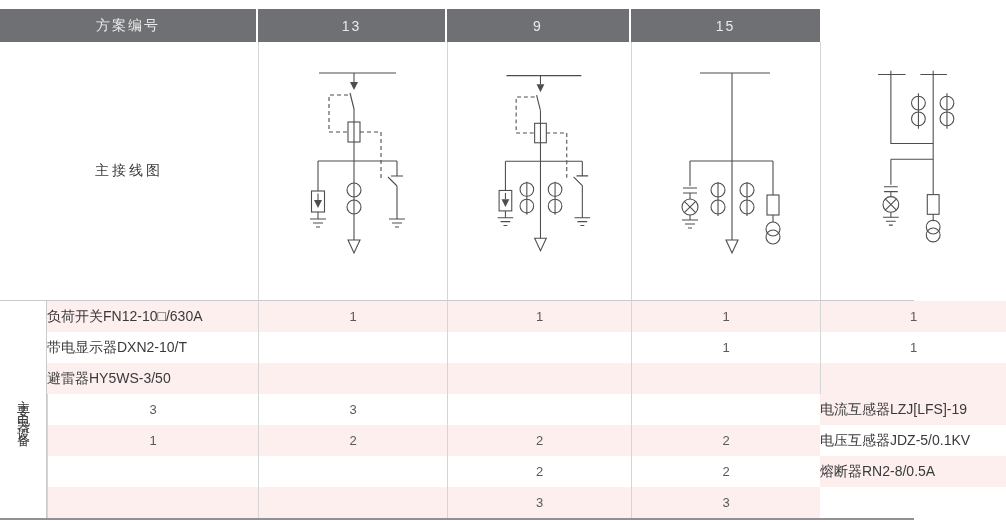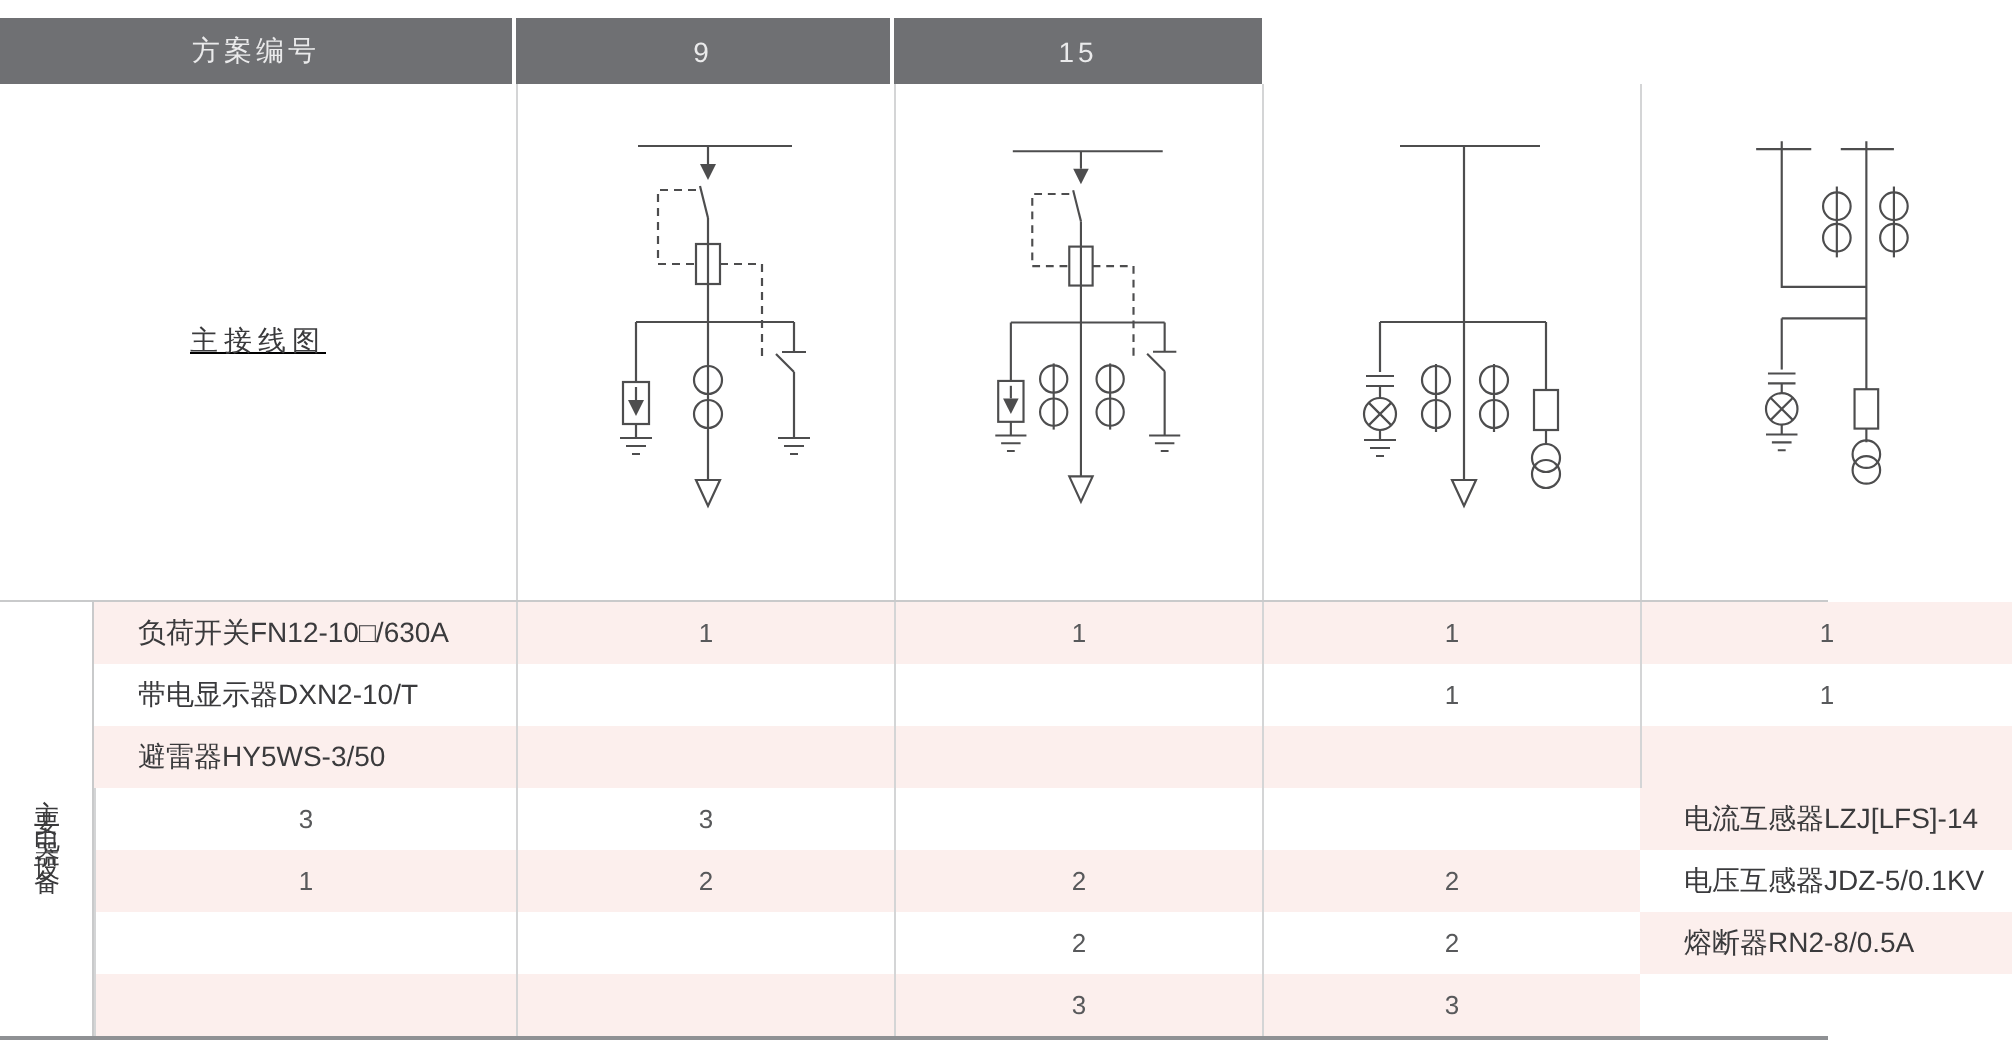--- a/index.html
+++ b/index.html
@@ -14,51 +14,52 @@
   .header-row { display:grid; grid-template-columns:258px 189px 184px 189px 186px; height:33px; }
   .hcell {
     background:#6f7073; color:#eaeaeb; font-size:14px; letter-spacing:2px;
     display:flex; align-items:center; justify-content:center;
     border-right:2px solid #ffffff; box-sizing:border-box;
   }
   .hcell:last-child { border-right:none; }
 
   
   .diagram-row { display:grid; grid-template-columns:258px 189px 184px 189px 186px; height:259px;
-    border-bottom:1px solid #c9cacb; box-sizing:border-box;text-decoration:underline; }
+    border-bottom:1px solid #c9cacb; box-sizing:border-box; }
   .dlabel { display:flex; align-items:center; justify-content:center; font-size:14px; letter-spacing:3px; color:#3a3a3c; }
   .dcell { border-left:1px solid #d4d5d6; box-sizing:border-box; }
   .dcell svg { display:block; width:100%; height:100%; }
 
   
   .equip-grid { display:grid; grid-template-columns:47px 211px 189px 184px 189px 186px;
     grid-auto-rows:31px; border-bottom:2px solid #8f9194; }
   .group-label { grid-column:1; grid-row:1 / span 7; background:#ffffff;
     border-right:1px solid #c9cacb; box-sizing:border-box;
     display:flex; align-items:center; justify-content:center; }
   .group-label span { writing-mode:vertical-rl; letter-spacing:7px; font-size:13px; color:#3a3a3c; }
-  .name-cell { display:flex; align-items:center; padding-left:22px; font-size:14px; color:#3a3a3c; box-sizing:border-box; }
+  .name-cell { display:flex; align-items:center; padding-left:0; font-size:14px; color:#3a3a3c; box-sizing:border-box; }
   .val-cell { display:flex; align-items:center; justify-content:center; font-size:13px; color:#58595b;
     border-left:1px solid #d4d5d6; box-sizing:border-box; }
   .pink { background:#fcefed; }
 
   
   .diagram path, .diagram rect, .diagram circle, .diagram polygon { stroke:#4d4d4e; stroke-width:1.1; fill:none; }
   .diagram .fill { fill:#4d4d4e; stroke:none; }
   .diagram .wbox { fill:#ffffff; }
   .diagram .tri { fill:#ffffff; }
   .diagram .dash path { stroke-dasharray:4 3; }
 </style>
 </head>
 <body>
 
 <div class="page">
 
   <div class="header-row">
     <div class="hcell">方案编号</div>
+    <div class="hcell">13</div>
     <div class="hcell">9</div>
     <div class="hcell">15</div>
   </div>
 
   <div class="diagram-row">
     <div class="dlabel">主接线图</div>
 
     <div class="dcell">
       <svg class="diagram" viewBox="0 0 188 258" preserveAspectRatio="xMidYMid meet">
         <g>
@@ -272,21 +273,21 @@
     <div class="val-cell pink"></div>
     <div class="val-cell pink"></div>
     <div class="val-cell pink"></div>
     <div class="val-cell pink"></div>
 
     <div class="val-cell">3</div>
     <div class="val-cell">3</div>
     <div class="val-cell"></div>
     <div class="val-cell"></div>
 
-    <div class="name-cell pink">电流互感器LZJ[LFS]-14</div>
+    <div class="name-cell pink">电流互感器LZJ[LFS]-19</div>
     <div class="val-cell pink">1</div>
     <div class="val-cell pink">2</div>
     <div class="val-cell pink">2</div>
     <div class="val-cell pink">2</div>
 
     <div class="name-cell">电压互感器JDZ-5/0.1KV</div>
     <div class="val-cell"></div>
     <div class="val-cell"></div>
     <div class="val-cell">2</div>
     <div class="val-cell">2</div>

